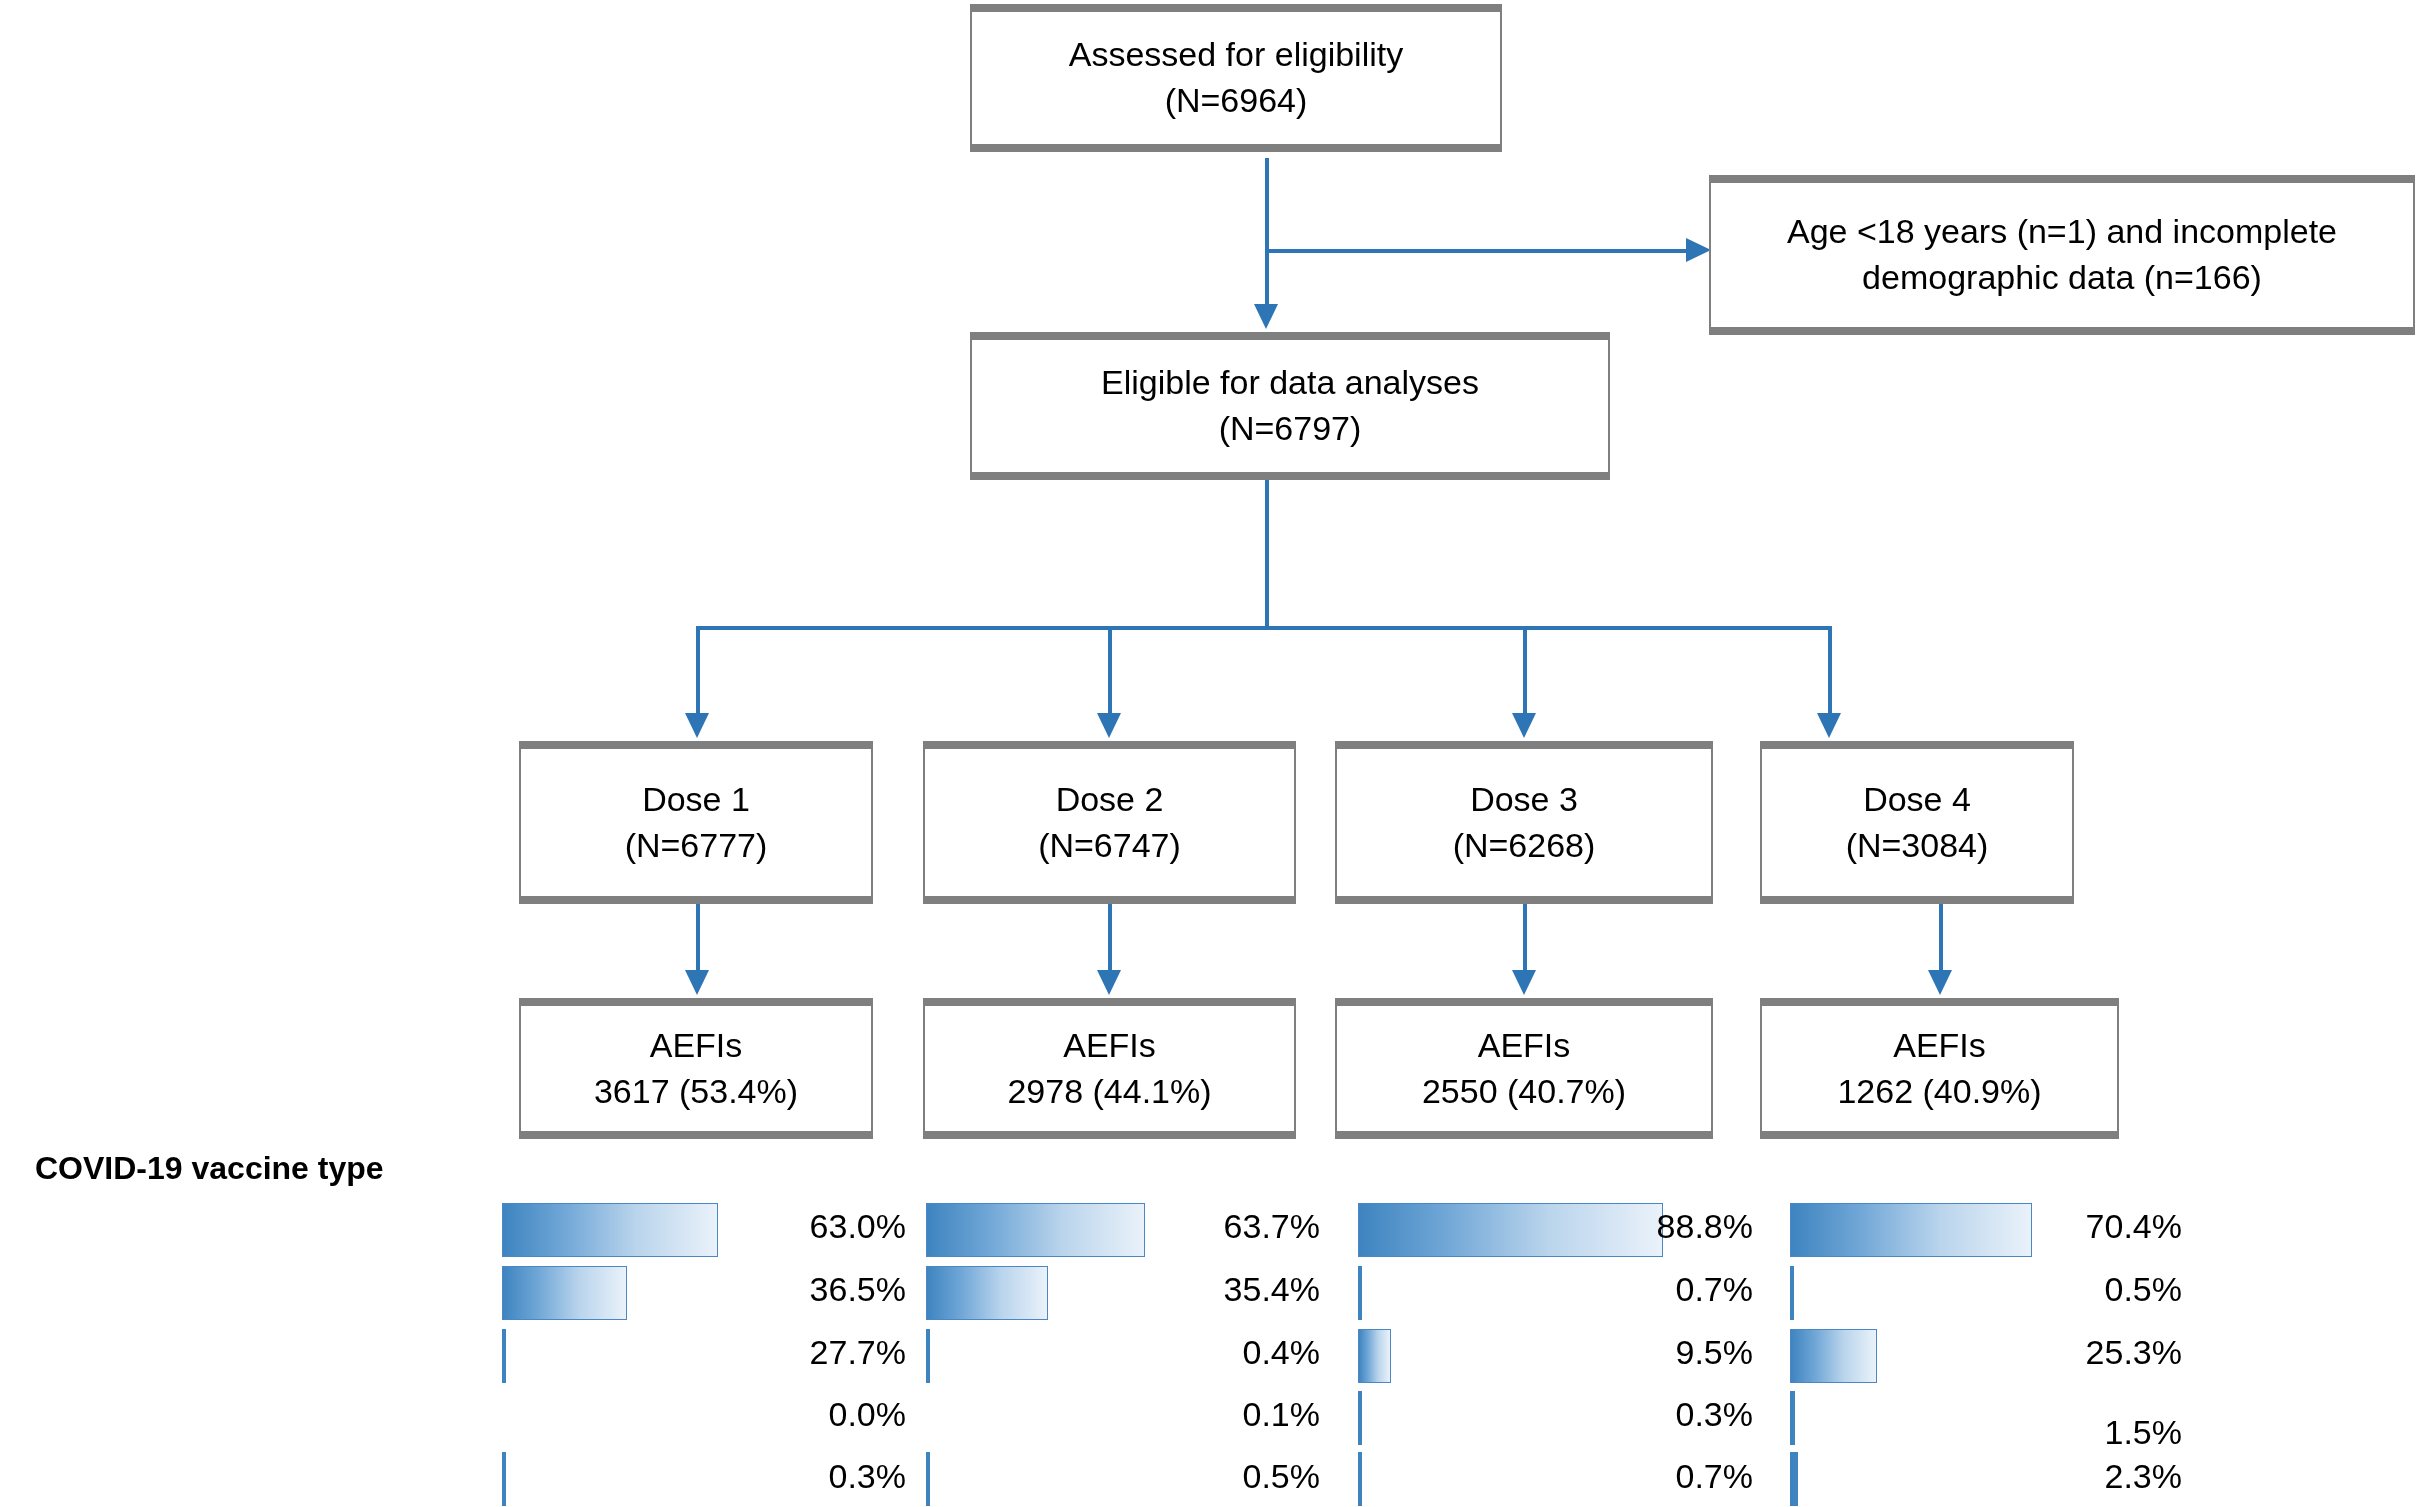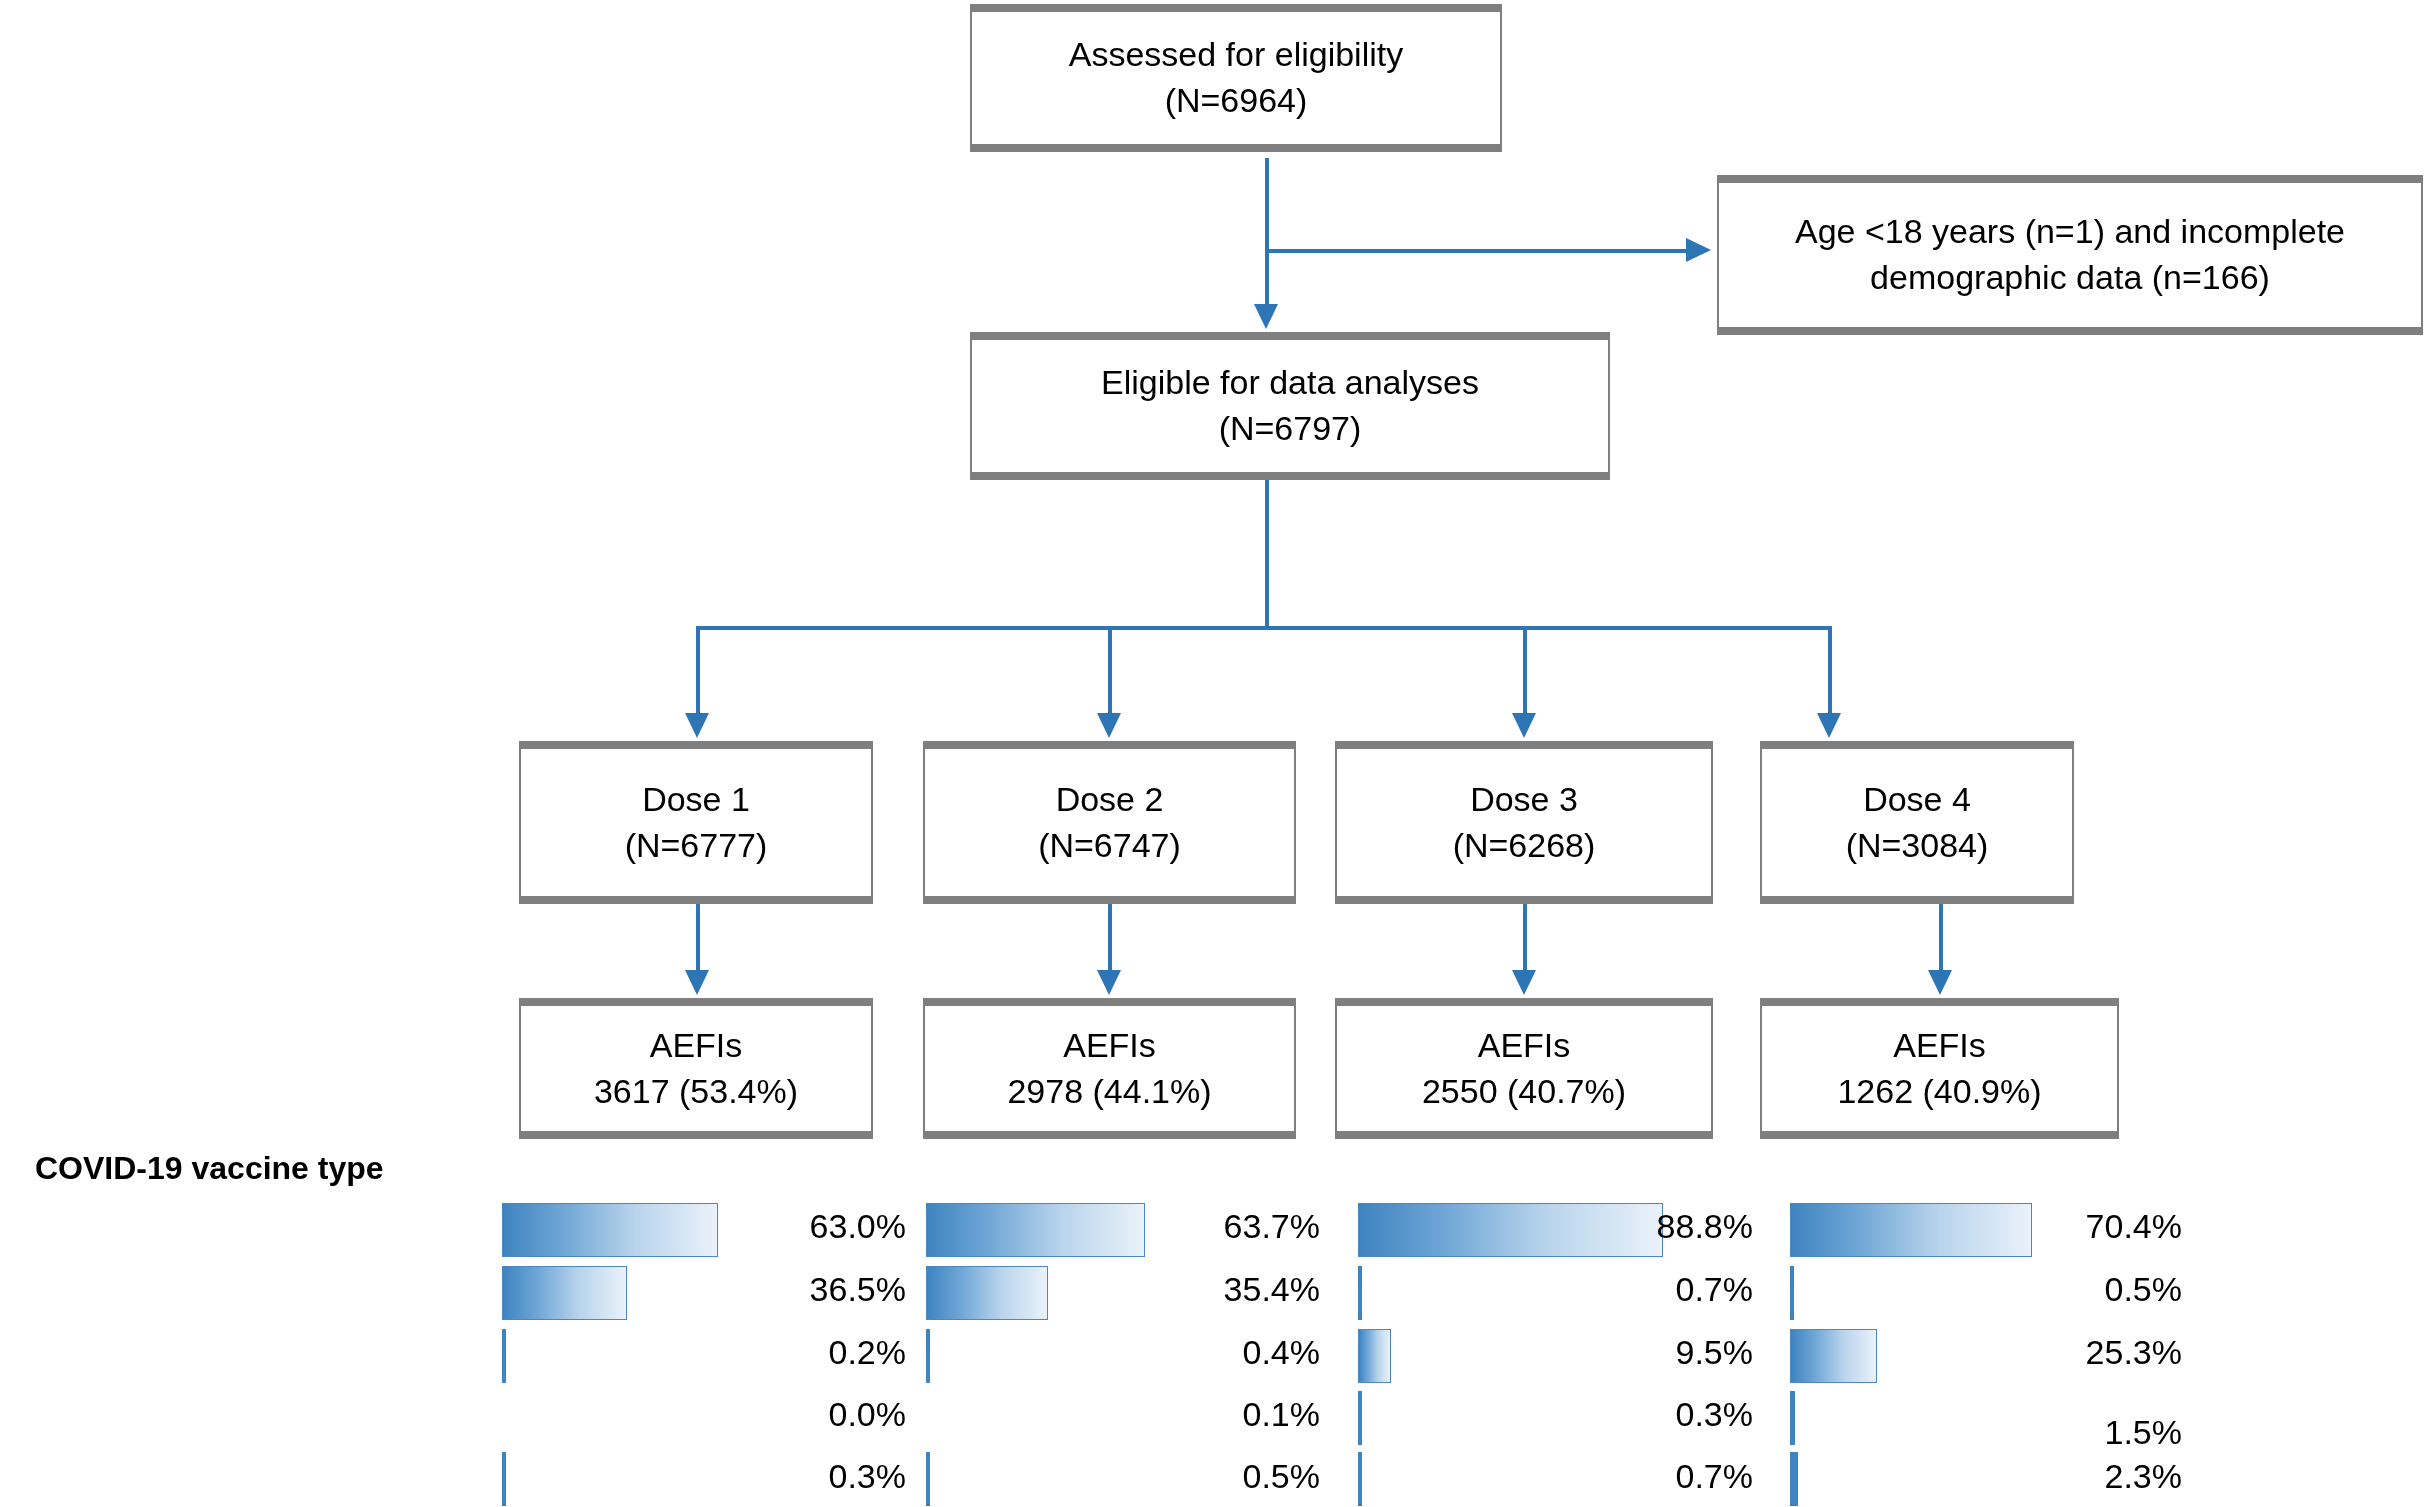--- a/index.html
+++ b/index.html
@@ -86,21 +86,21 @@
     <span class="ln">Assessed for eligibility</span>
     <span class="ln">(N=6964)</span>
   </div>
 
   <div class="vline" style="left:1265px;top:158px;height:148px;"></div>
   <div class="arrow-down" style="left:1254px;top:304px;"></div>
 
   <div class="hline" style="left:1265px;top:249px;width:424px;"></div>
   <div class="arrow-right" style="left:1686px;top:238px;"></div>
 
-  <div class="fbox" style="left:1709px;top:175px;width:706px;height:160px;margin-left:8px;">
+  <div class="fbox" style="left:1709px;top:175px;width:706px;height:160px;">
     <span class="ln">Age &lt;18 years (n=1) and incomplete</span>
     <span class="ln">demographic data (n=166)</span>
   </div>
 
   <div class="fbox" style="left:970px;top:332px;width:640px;height:148px;">
     <span class="ln">Eligible for data analyses</span>
     <span class="ln">(N=6797)</span>
   </div>
 
   <div class="vline" style="left:1265px;top:480px;height:148px;"></div>
@@ -166,21 +166,21 @@
 
   <div id="vt-title">COVID-19 vaccine type</div>
 
 
   <div id="bar-layer">
       <div class="bar" style="left: 502px; top: 1203px; width: 216px;"></div>
       <div class="pct" style="left: 686px; width: 220px; top: 1207px;">63.0%</div>
       <div class="bar" style="left: 502px; top: 1266px; width: 125px;"></div>
       <div class="pct" style="left: 686px; width: 220px; top: 1270px;">36.5%</div>
       <div class="bar tiny" style="left: 502px; top: 1329px; width: 4.4px;"></div>
-      <div class="pct" style="left: 686px; width: 220px; top: 1333px;">0.2%</div>
+      <div class="pct" style="left: 686px; width: 220px; top: 1333px;">27.7%</div>
       <div class="pct" style="left: 686px; width: 220px; top: 1395px;">0.0%</div>
       <div class="bar tiny" style="left: 502px; top: 1452px; width: 4.4px;"></div>
       <div class="pct" style="left: 686px; width: 220px; top: 1457px;">0.3%</div>
       <div class="bar" style="left: 926px; top: 1203px; width: 219px;"></div>
       <div class="pct" style="left: 1100px; width: 220px; top: 1207px;">63.7%</div>
       <div class="bar" style="left: 926px; top: 1266px; width: 122px;"></div>
       <div class="pct" style="left: 1100px; width: 220px; top: 1270px;">35.4%</div>
       <div class="bar tiny" style="left: 926px; top: 1329px; width: 4.4px;"></div>
       <div class="pct" style="left: 1100px; width: 220px; top: 1333px;">0.4%</div>
       <div class="pct" style="left: 1100px; width: 220px; top: 1395px;">0.1%</div>

